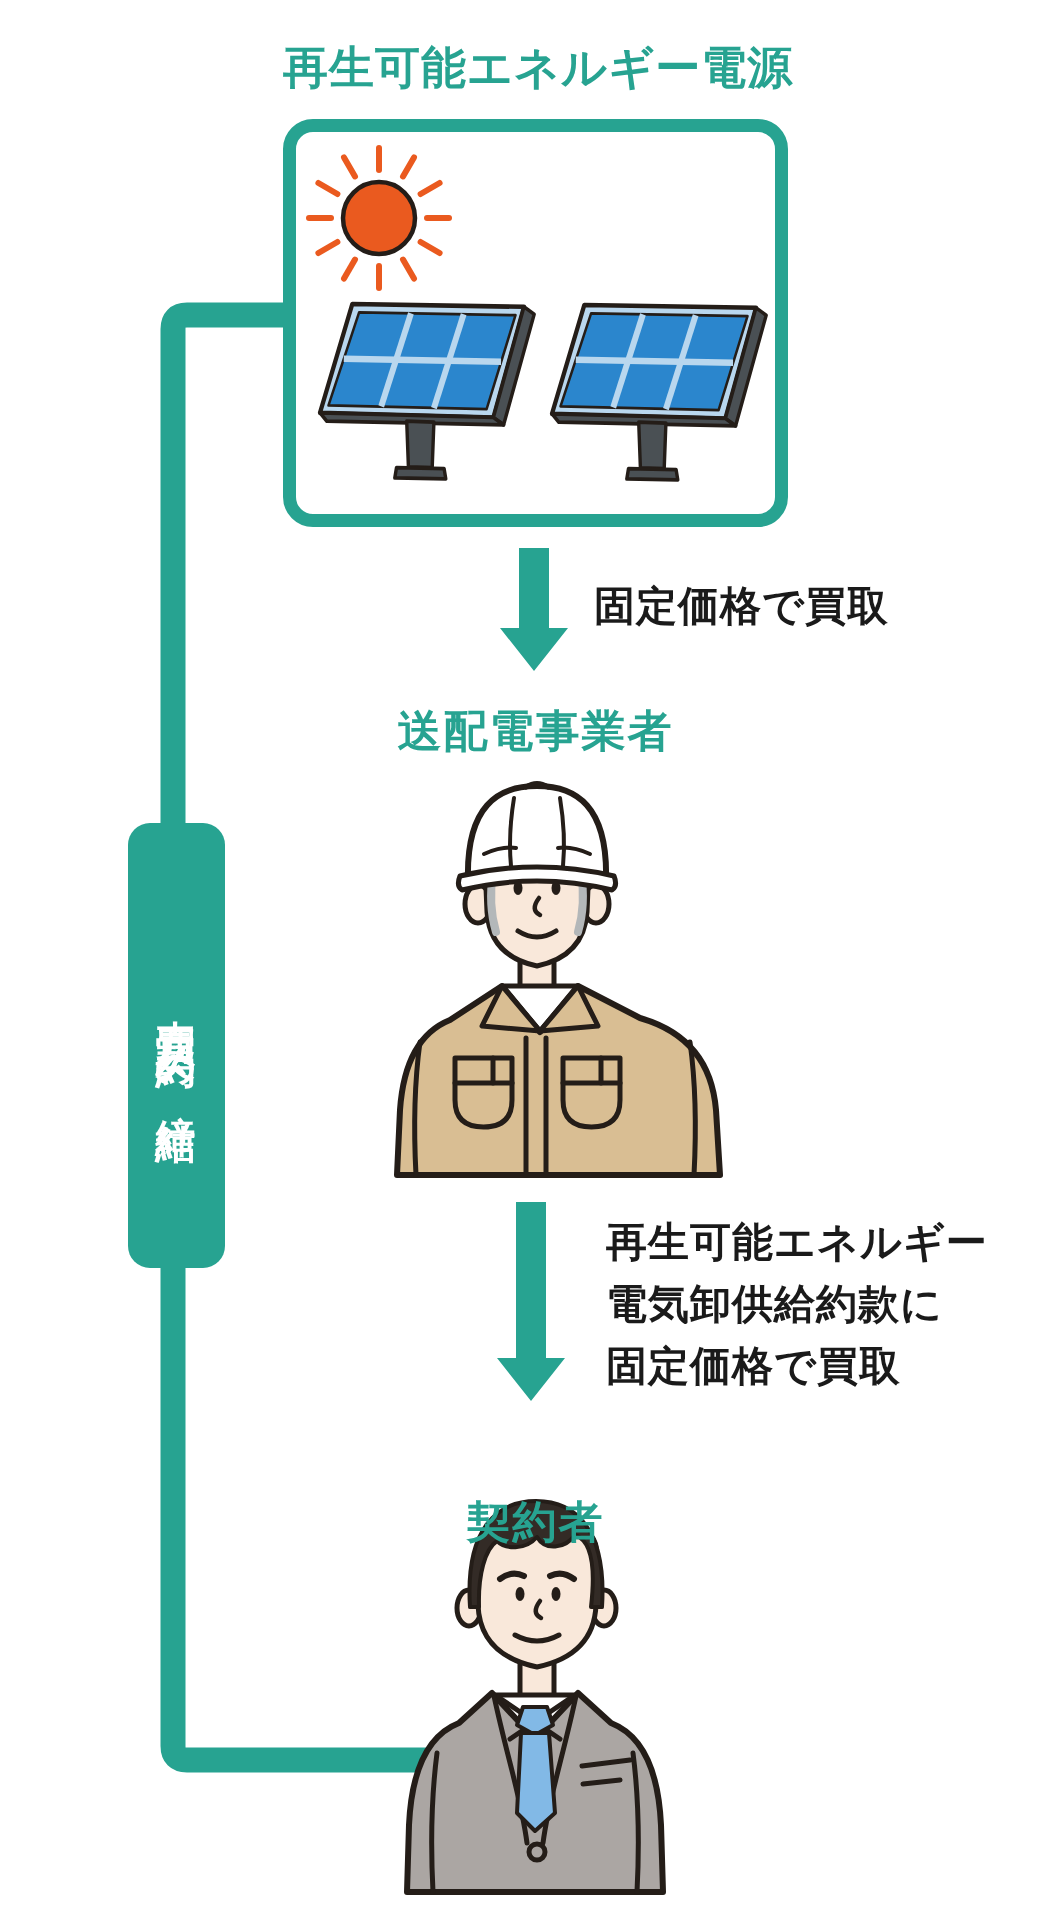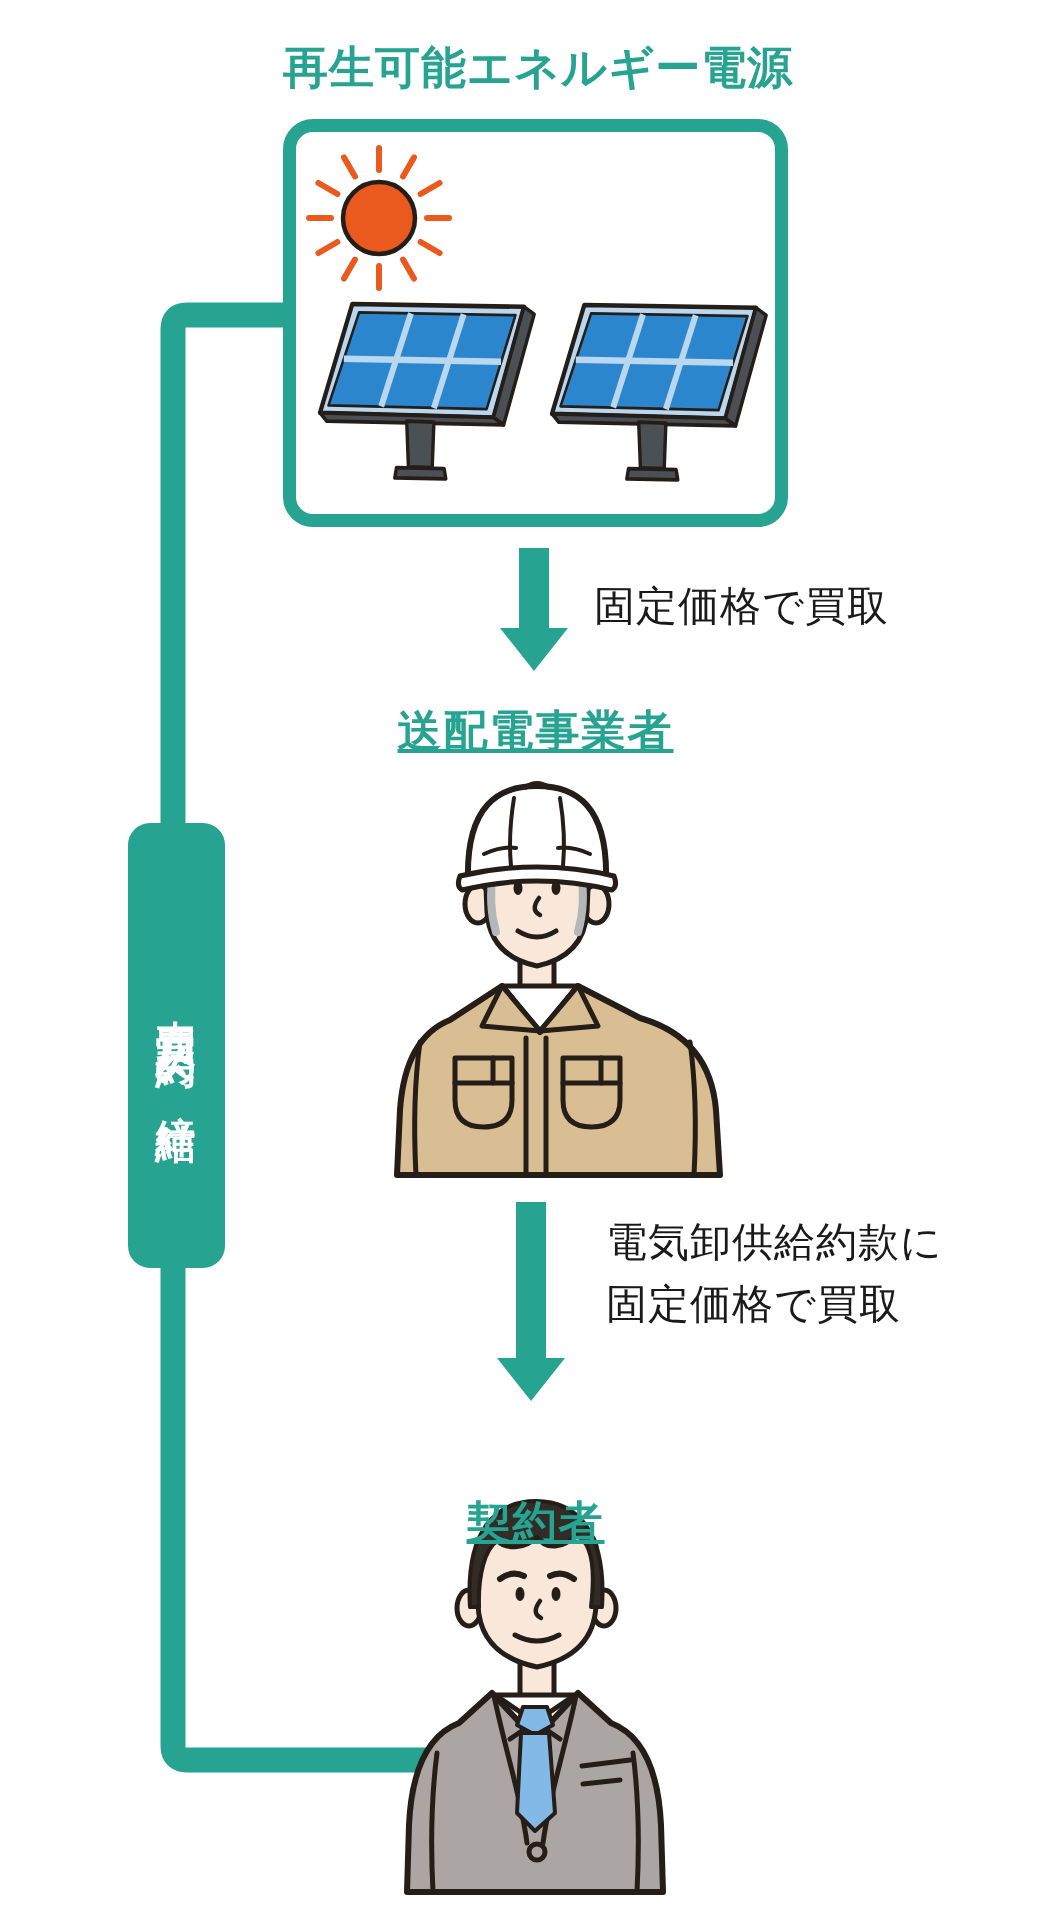--- a/index.html
+++ b/index.html
@@ -28,29 +28,29 @@
     position:absolute;left:283px;top:38px;width:505px;text-align:right;
     font-size:45px;font-weight:bold;color:var(--teal);letter-spacing:1px;z-index:4;white-space:nowrap;
   }
   .source-box{
     position:absolute;left:283px;top:119px;width:505px;height:408px;
     box-sizing:border-box;border:13px solid var(--teal);border-radius:30px;
     background:#fff;z-index:2;
   }
   .source-box svg{position:absolute;left:0;top:0;}
   .flow-label{
-    position:absolute;font-size:41px;font-weight:normal;color:var(--text);
+    position:absolute;font-size:41px;font-weight:bold;color:var(--text);
     letter-spacing:1px;z-index:4;white-space:nowrap;
   }
   .flow-label-1{left:594px;top:579px;}
   .flow-label-2{left:606px;top:1211px;line-height:62px;}
   .flow-label-2 span{display:block;}
   .node-label{
     position:absolute;left:283px;width:505px;text-align:center;
-    font-size:44px;font-weight:bold;color:var(--teal);letter-spacing:2px;z-index:4;white-space:nowrap;text-decoration:underline;
+    font-size:44px;font-weight:bold;color:var(--teal);letter-spacing:2px;z-index:4;white-space:nowrap;
   }
   .node-label-2{top:702px;}
   .node-label-3{top:1493px;}
   .pill{
     position:absolute;left:128px;top:823px;width:97px;height:445px;
     background:var(--teal);border-radius:22px;z-index:2;
     display:flex;align-items:center;justify-content:center;
   }
   .pill span{
     writing-mode:vertical-rl;text-orientation:upright;
@@ -166,20 +166,21 @@
       <path d="M 168 68 Q 182 66 200 74" fill="none" stroke="var(--outline)" stroke-width="4"></path>
 
       <ellipse cx="128" cy="108" rx="4.5" ry="7" fill="var(--outline)"></ellipse>
       <ellipse cx="166" cy="108" rx="4.5" ry="7" fill="var(--outline)"></ellipse>
       <path d="M 149 118 Q 140 130 150 135" fill="none" stroke="var(--outline)" stroke-width="4.5"></path>
       <path d="M 128 151 Q 147 163 166 151" fill="none" stroke="var(--outline)" stroke-width="5"></path>
     </g>
   </svg>
 
   <div class="flow-label flow-label-2">
+    <span>再生可能エネルギー</span>
     <span>電気卸供給約款に</span>
     <span>固定価格で買取</span>
   </div>
 
   <div class="node-label node-label-3">契約者</div>
 
   <svg class="figure figure-businessman" width="320" height="400" viewBox="0 0 320 400">
     <g stroke-linejoin="round" stroke-linecap="round">
 
       <path d="M 143 165 L 143 200 Q 160 210 177 200 L 177 165 Z" fill="var(--skin)" stroke="var(--outline)" stroke-width="5"></path>

